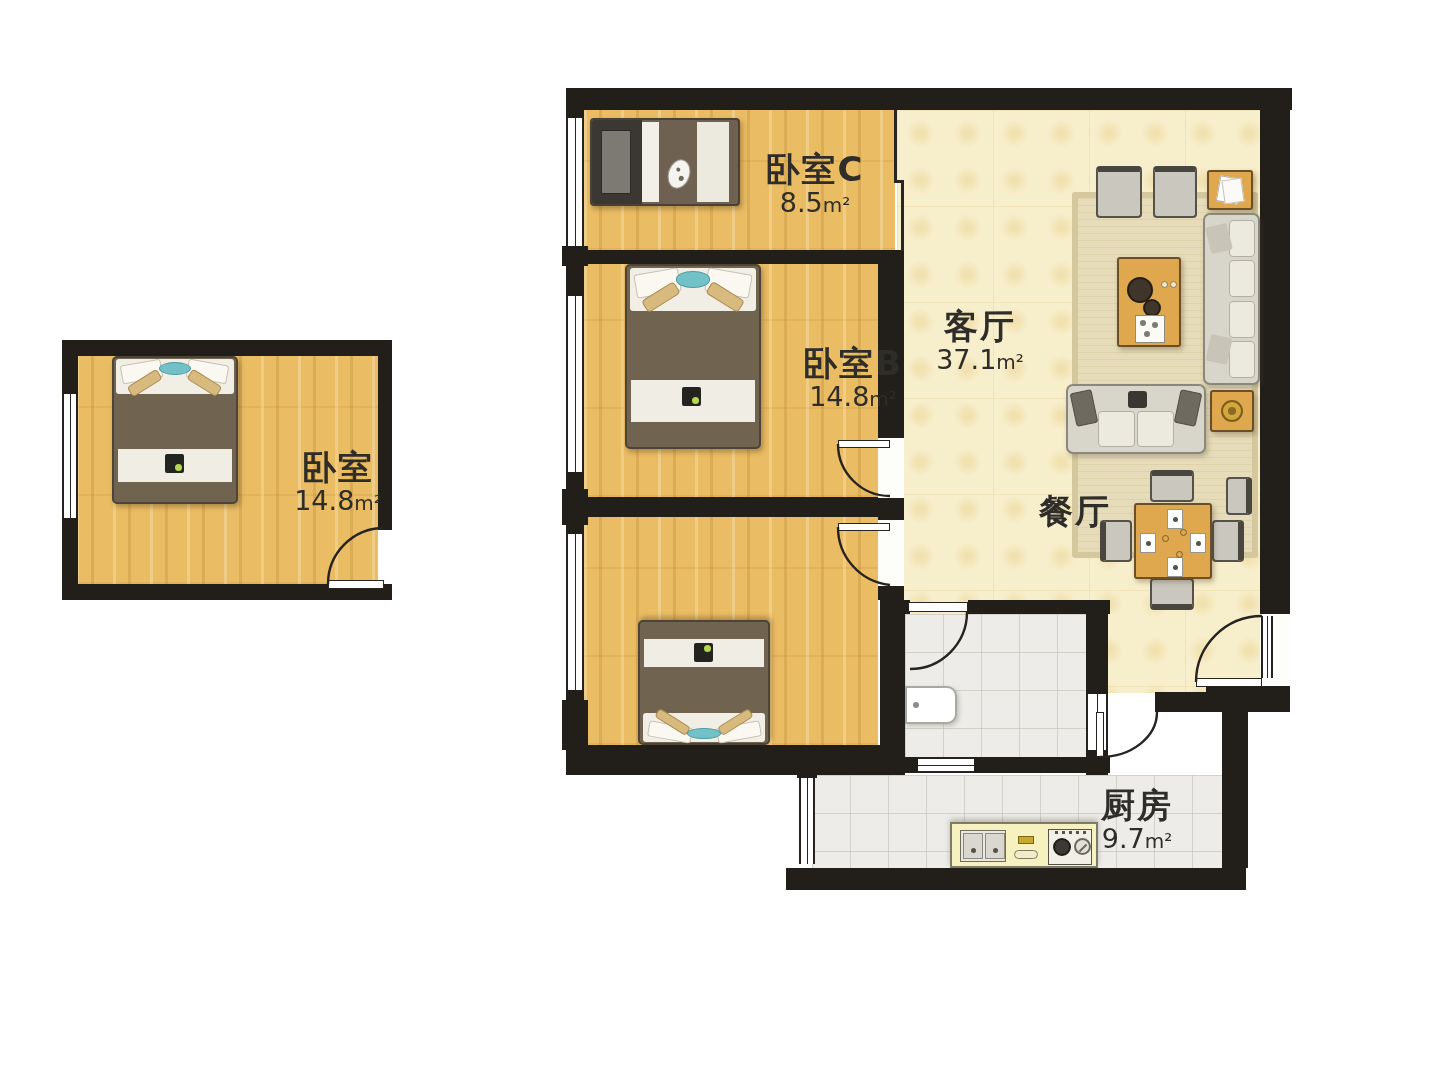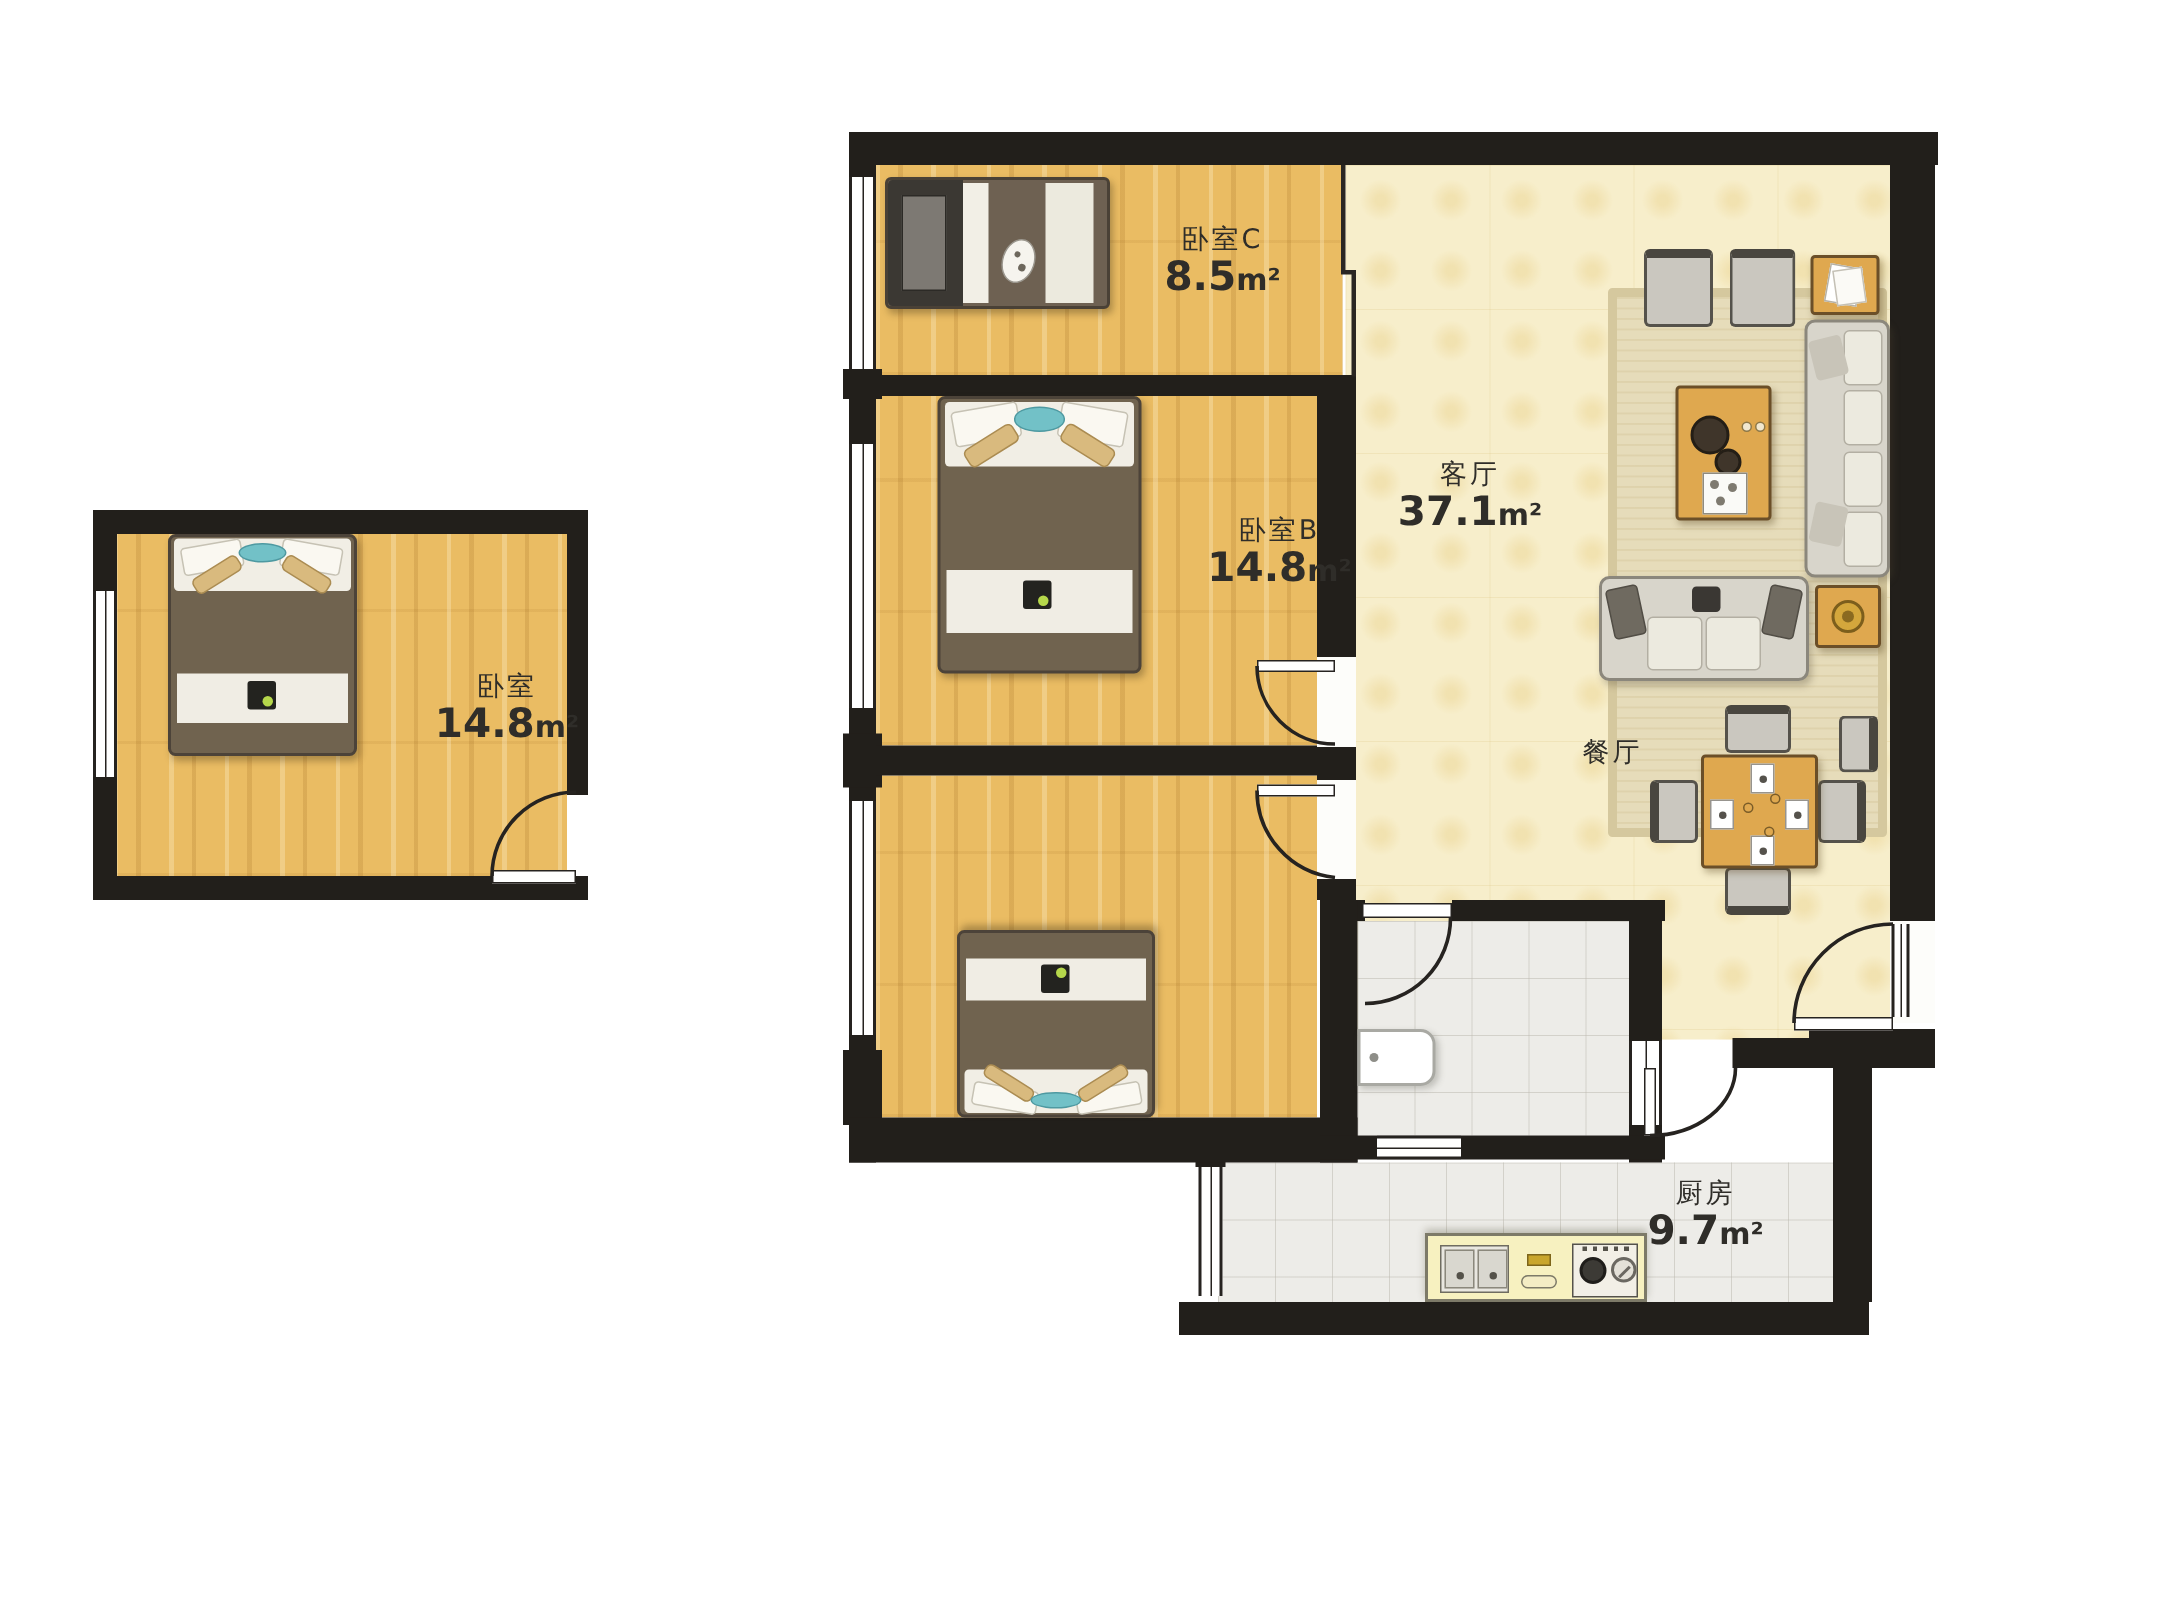--- a/index.html
+++ b/index.html
@@ -71,22 +71,22 @@
 
   .woodtbl { background:var(--color-table,#dfa84f); border:2px solid #6b4f28; border-radius:3px; box-shadow:2px 3px 5px rgba(80,60,20,.35); }
   .rug { background:#e6dcba; border:6px solid #d5c89e; border-radius:3px;
          background-image:linear-gradient(rgba(200,180,130,.25) 1px, rgba(0,0,0,0) 1px); background-size:7px 7px; }
 
   .plate { position:absolute; width:16px; height:20px; background:#ffffff; border:1px solid #97948e; }
   .plate::after { content:""; position:absolute; left:50%; top:50%; width:5px; height:5px; margin:-2.5px; border-radius:50%; background:#55524c; }
 
   
   .room-label { position:absolute; text-align:center; color:var(--color-label,#2f2d29); line-height:1.12; z-index:40; }
-  .rl-name { font-size:18px; font-weight:400; letter-spacing:2px; }
-  .rl-area { font-size:27px; font-weight:700; }
+  .rl-name { font-size:34px; font-weight:700; letter-spacing:2px; }
+  .rl-area { font-size:27px; font-weight:400; }
   .rl-area .unit { font-size:20px; }
 
   svg.arcs { position:absolute; left:0; top:0; z-index:30; pointer-events:none; }
   .zf { z-index:20; } 
   .zo { z-index:25; } 
 </style>
 </head>
 <body>
 
 <div class="plan">

